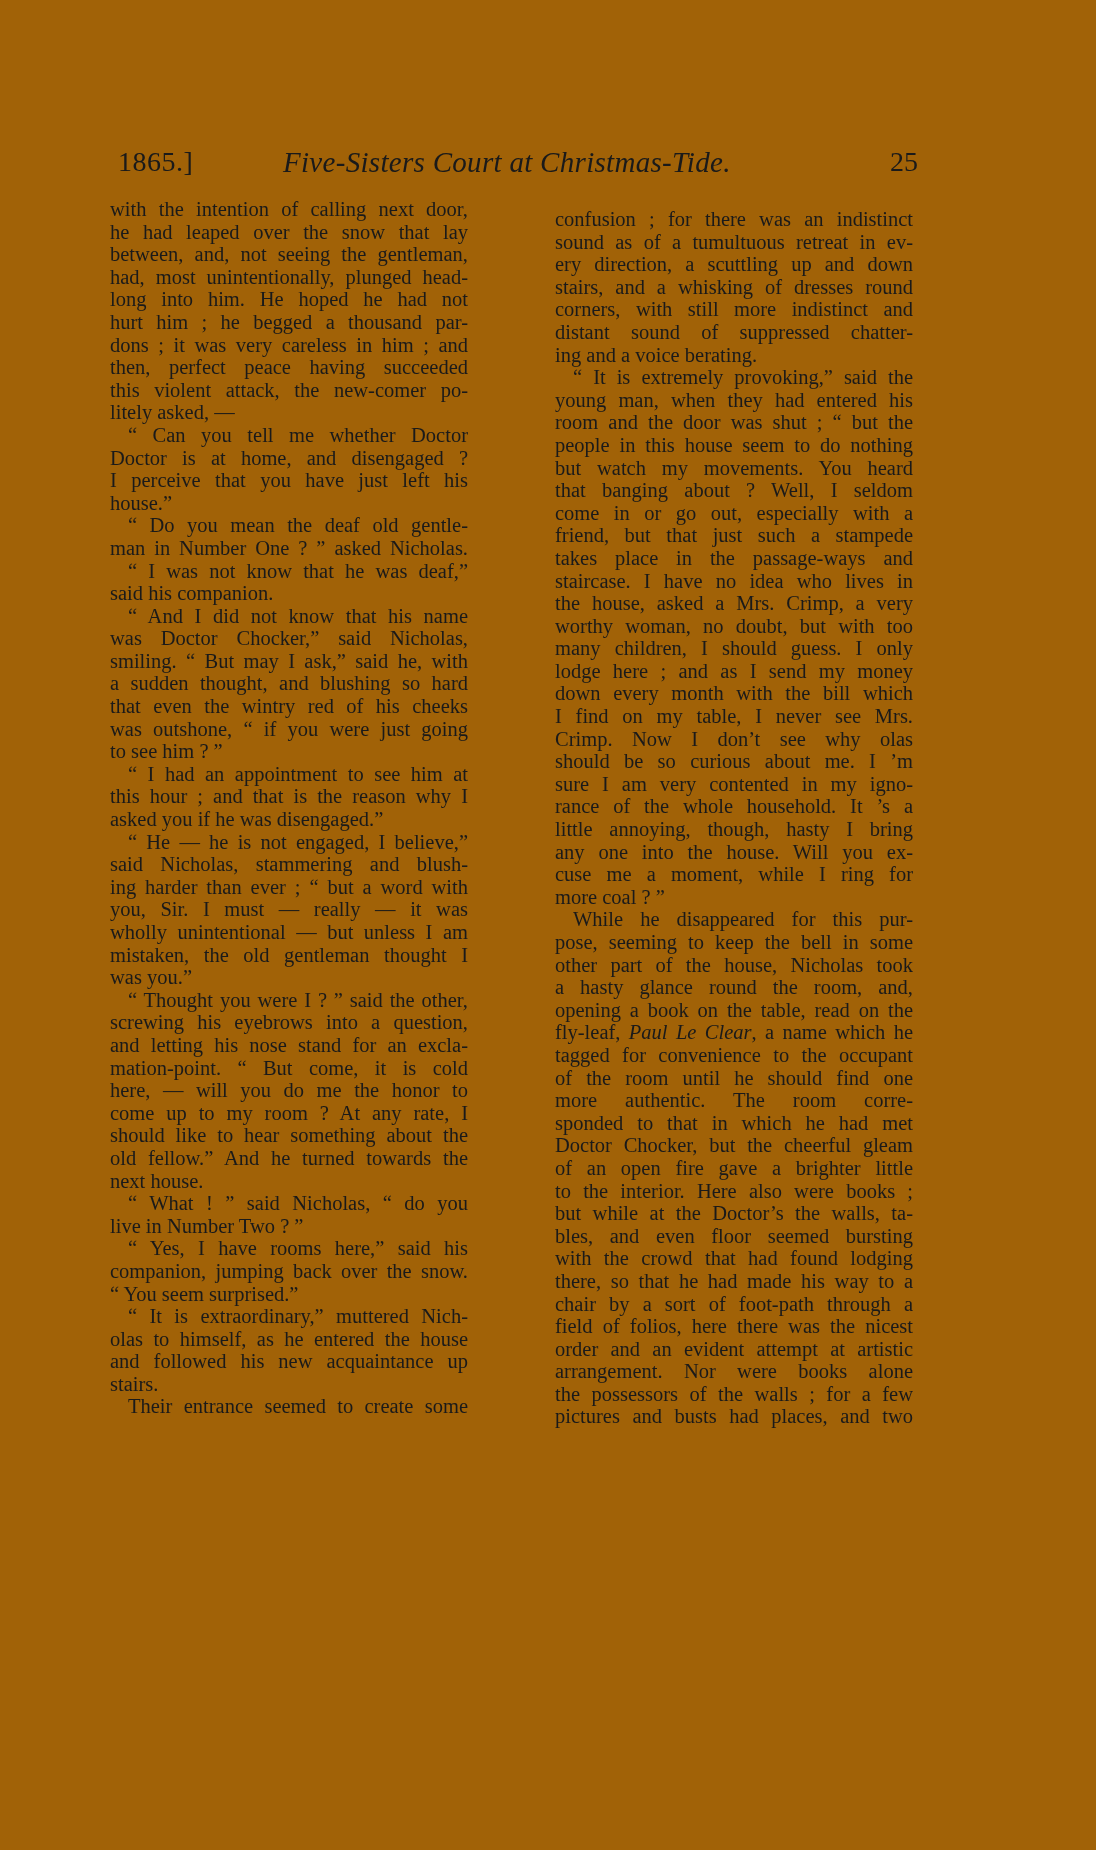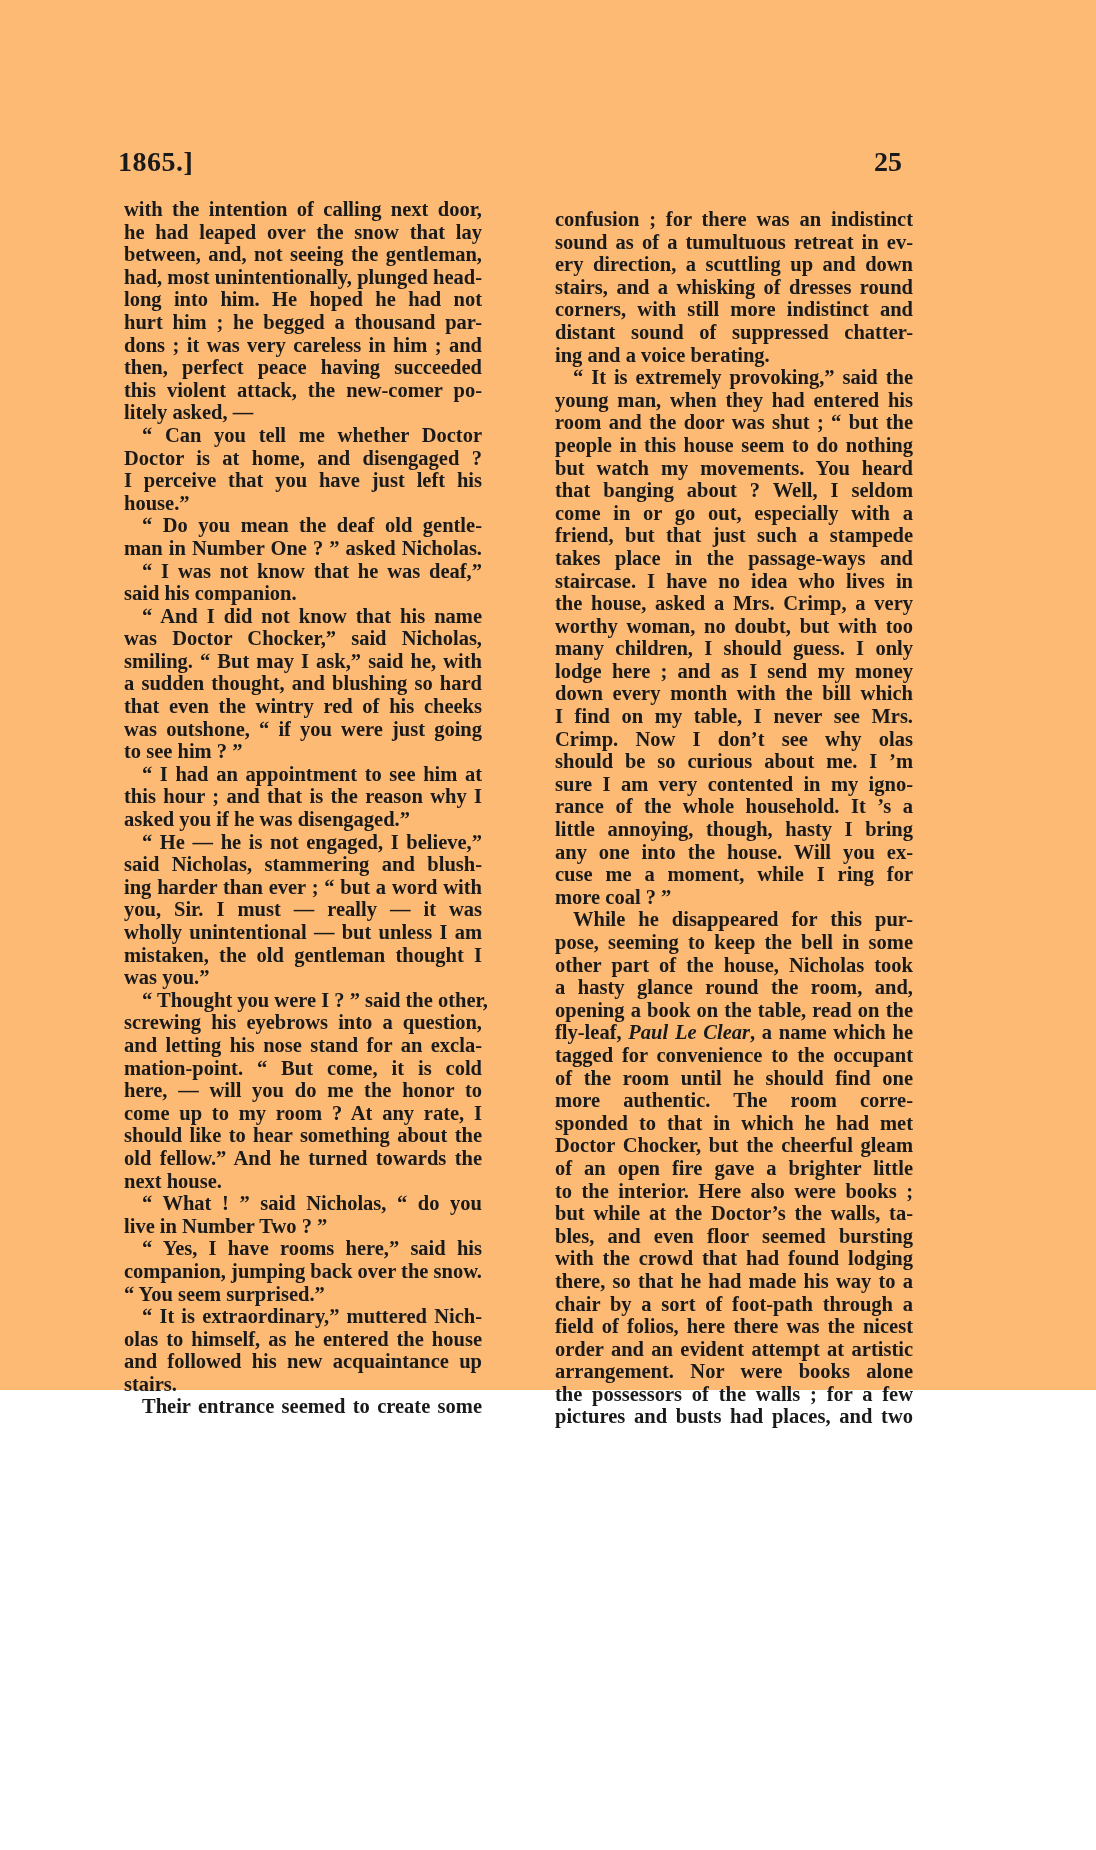--- a/index.html
+++ b/index.html
@@ -12,23 +12,22 @@
       height: 1850px;
       position: relative;
       overflow: hidden;
       font-family: "Liberation Serif", "DejaVu Serif", serif;
       color: #1a1a1a;
     }
     .page {
       position: absolute;
       left: 0; top: 0;
       width: 1096px;
-      height: 1390px;
-      background: #fdba74;
-      font-weight: bold;
+      height: 1850px;
+      background: #a16207;
     }
     .running-head {
       position: absolute;
       top: 146px;
       left: 118px;
       width: 800px;
       height: 40px;
     }
     .rh-year {
       position: absolute;
@@ -40,32 +39,32 @@
     .rh-title {
       position: absolute;
       left: 165px;
       top: 0;
       font-size: 29px;
       font-style: italic;
       letter-spacing: 0.3px;
     }
     .rh-page {
       position: absolute;
-      right: 16px;
+      right: 0;
       top: 0;
       font-size: 28px;
     }
     .column {
       position: absolute;
       top: 198px;
       width: 358px;
       font-size: 20.5px;
       line-height: 22.6px;
     }
-    .col-left { left: 124px; }
+    .col-left { left: 110px; }
     .col-right { left: 555px; margin-top: 10px; }
     .line {
       display: block;
       white-space: nowrap;
       text-align: justify;
       text-align-last: justify;
       height: 22.6px;
     }
     .line.last {
       text-align-last: left;
@@ -76,20 +75,21 @@
     .line .it {
       font-style: italic;
     }
   </style>
 </head>
 <body>
 
 <div class="page">
   <div class="running-head">
     <span class="rh-year">1865.]</span>
+    <span class="rh-title">Five-Sisters Court at Christmas-Tide.</span>
     <span class="rh-page">25</span>
   </div>
 
   <div class="column col-left" id="col-left">
       <span class="line">with the intention of calling next door,</span>
       <span class="line">he had leaped over the snow that lay</span>
       <span class="line">between, and, not seeing the gentleman,</span>
       <span class="line">had, most unintentionally, plunged head-</span>
       <span class="line">long into him.  He hoped he had not</span>
       <span class="line">hurt him ; he begged a thousand par-</span>

